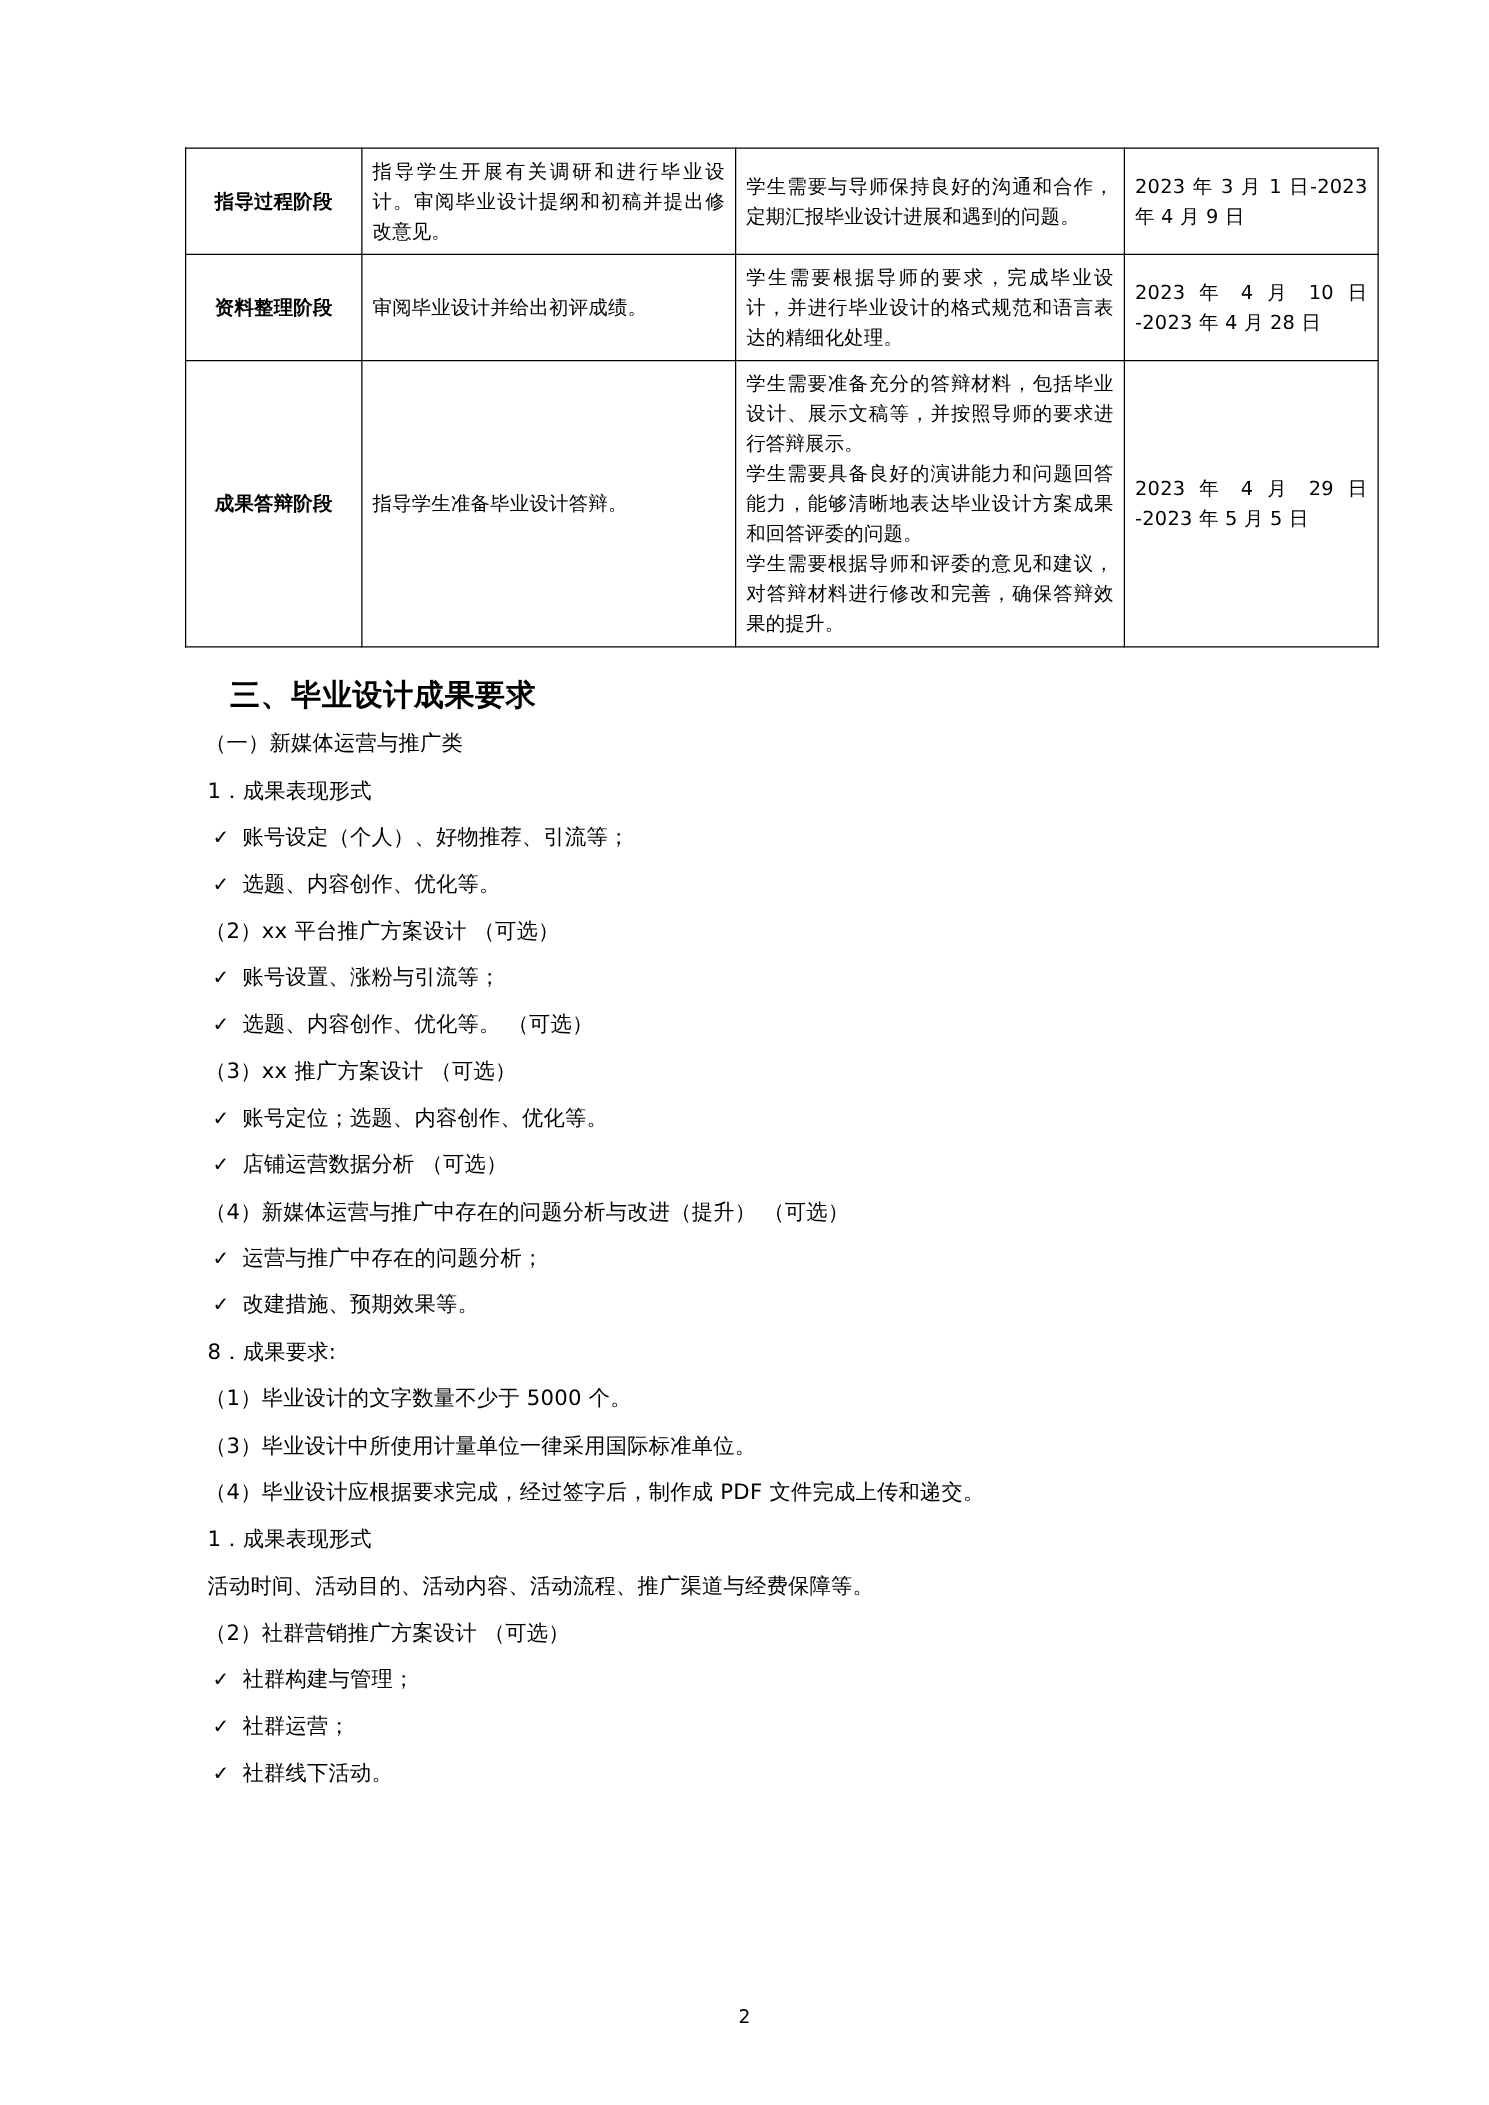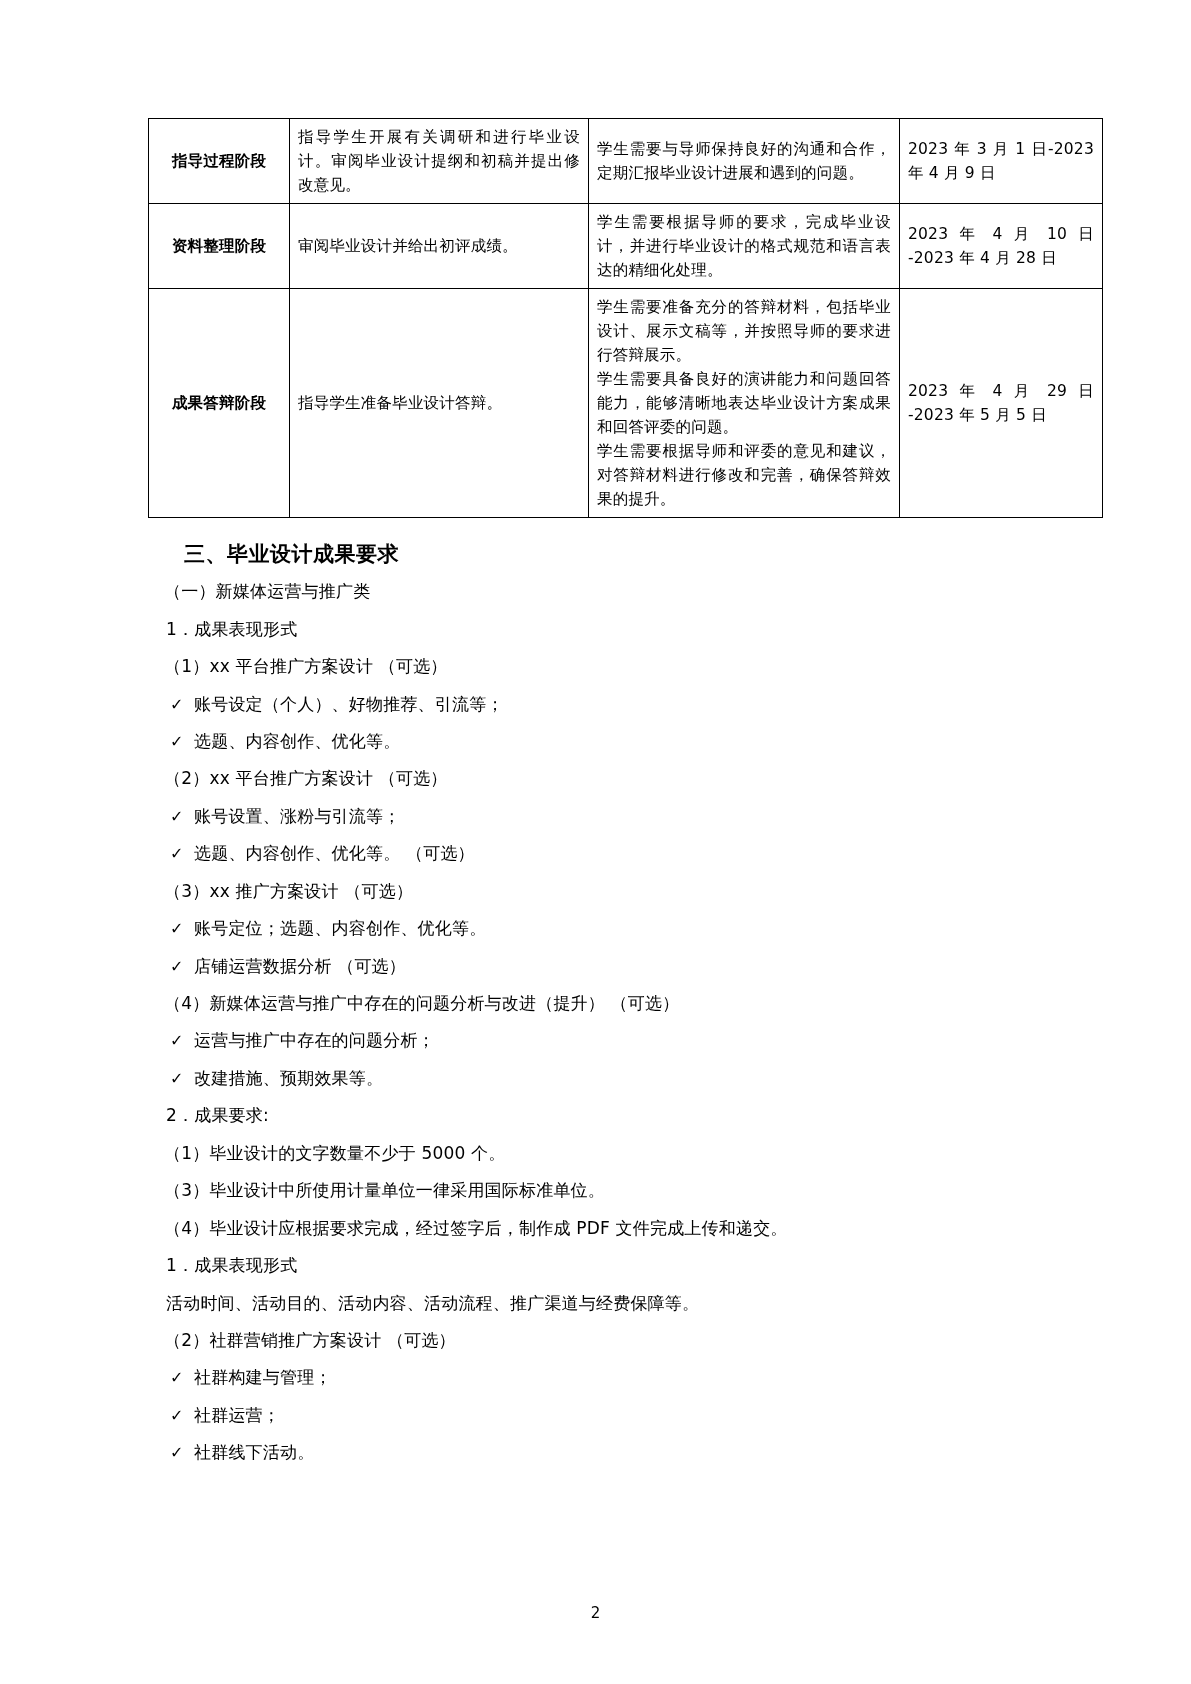--- a/index.html
+++ b/index.html
@@ -37,21 +37,21 @@
     line-height: 1.55;
     letter-spacing: 0.2px;
   }
   td.c1 { width: 124px; text-align: center; font-weight: bold; }
   td.c2 { width: 282px; }
   td.c3 { width: 294px; }
   td.c4 { width: 186px; }
   .just { text-align: justify; text-justify: inter-ideograph; }
   
   .h2 {
-    font-size: 21px;
+    font-size: 24px;
     font-weight: bold;
     margin: 22px 0 8px 36px;
     letter-spacing: 0.5px;
   }
   p.line {
     font-size: 17px;
     line-height: 1.85;
     margin: 0 0 6px 0;
     letter-spacing: 0.2px;
   }
@@ -110,21 +110,20 @@
         <td class="c4 just">2023 年 4 月 29 日 -2023 年 5 月 5 日</td>
       </tr>
     </tbody>
   </table>
 
   <div class="h2">三、毕业设计成果要求</div>
 
   <div id="body-blocks">
       <p class="line ind">（一）新媒体运营与推广类</p>
       <p class="line ind0">1．成果表现形式</p>
-      <p class="line ind">（1）xx 平台推广方案设计 （可选）</p>
       <div class="chk">
         <span class="mark">✓</span>
         <span class="txt">账号设定（个人）、好物推荐、引流等；</span>
       </div>
       <div class="chk">
         <span class="mark">✓</span>
         <span class="txt">选题、内容创作、优化等。</span>
       </div>
       <p class="line ind">（2）xx 平台推广方案设计 （可选）</p>
       <div class="chk">
@@ -146,21 +145,21 @@
       </div>
       <p class="line ind">（4）新媒体运营与推广中存在的问题分析与改进（提升） （可选）</p>
       <div class="chk">
         <span class="mark">✓</span>
         <span class="txt">运营与推广中存在的问题分析；</span>
       </div>
       <div class="chk">
         <span class="mark">✓</span>
         <span class="txt">改建措施、预期效果等。</span>
       </div>
-      <p class="line ind0">2．成果要求:</p>
+      <p class="line ind0">8．成果要求:</p>
       <p class="line ind">（1）毕业设计的文字数量不少于 5000 个。</p>
       <p class="line ind">（3）毕业设计中所使用计量单位一律采用国际标准单位。</p>
       <p class="line ind">（4）毕业设计应根据要求完成，经过签字后，制作成 PDF 文件完成上传和递交。</p>
       <p class="line ind0">1．成果表现形式</p>
       <p class="line ind0">活动时间、活动目的、活动内容、活动流程、推广渠道与经费保障等。</p>
       <p class="line ind">（2）社群营销推广方案设计 （可选）</p>
       <div class="chk">
         <span class="mark">✓</span>
         <span class="txt">社群构建与管理；</span>
       </div>

